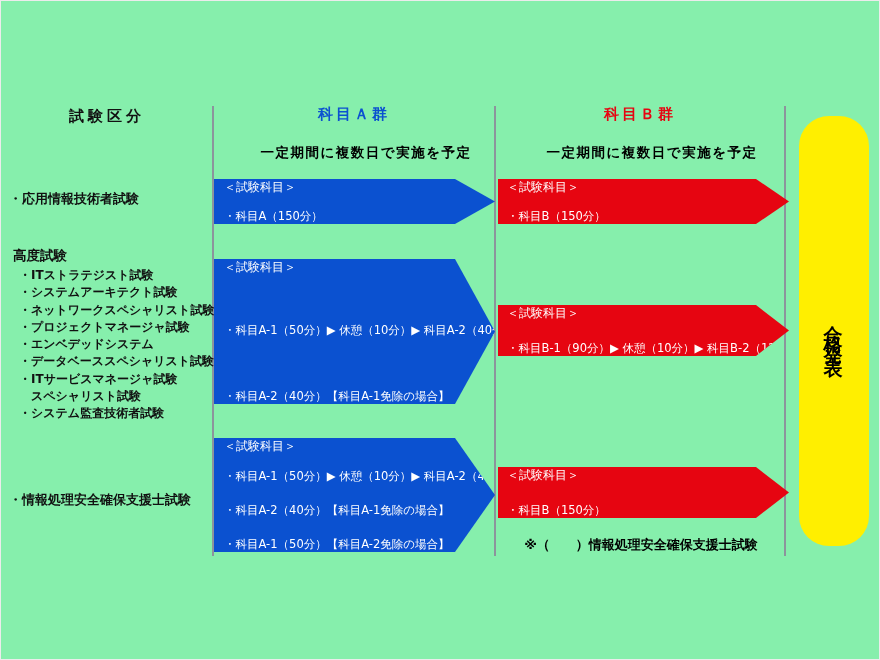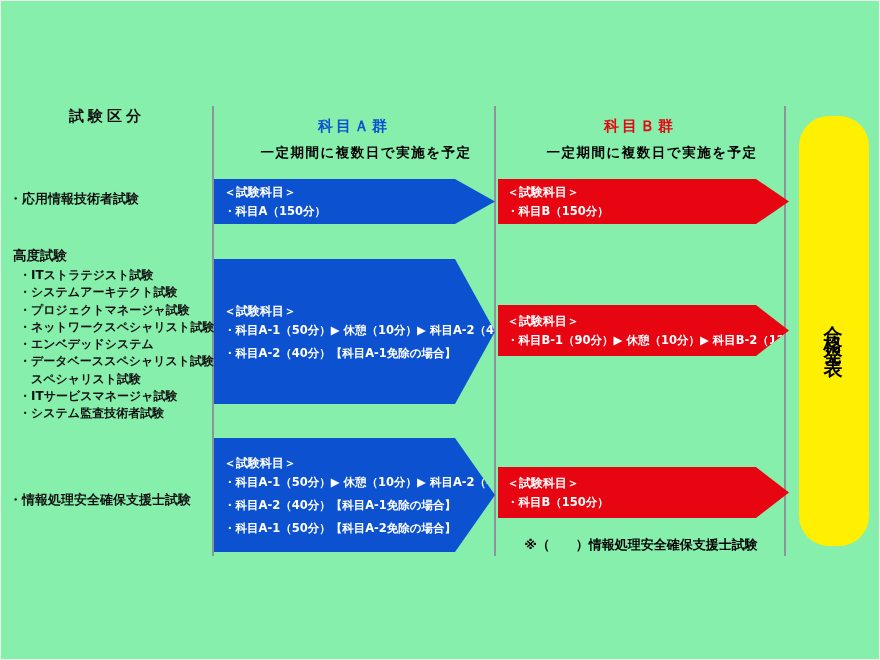--- a/index.html
+++ b/index.html
@@ -5,38 +5,38 @@
   html,body{margin:0;padding:0;background:#fff;}
   .canvas{
     position:relative;width:880px;height:660px;background:#86efac;
     font-family:"DejaVu Sans","Liberation Sans",sans-serif;
     color:#111;overflow:hidden;border:1px solid #ececec;box-sizing:border-box;
   }
   .abs{position:absolute;}
   
   .page-title{left:31px;top:106px;width:150px;text-align:center;
     font-size:15px;font-weight:bold;letter-spacing:4px;}
-  .col-header{top:104px;text-align:center;font-size:15px;font-weight:bold;letter-spacing:3px;margin-top:12px;}
+  .col-header{top:104px;text-align:center;font-size:15px;font-weight:bold;letter-spacing:3px;}
   .col-header.a{left:212px;width:282px;color:#0b51d0;}
   .col-header.b{left:494px;width:290px;color:#e60511;}
   .col-sub{top:143px;text-align:center;font-size:13.5px;font-weight:bold;letter-spacing:1.5px;color:#000;margin-left:12px;}
   .col-sub.a{left:212px;width:282px;}
   .col-sub.b{left:494px;width:290px;}
   
   .divider{width:2px;top:105px;height:450px;background:#8c949c;}
   .d1{left:211px;} .d2{left:493px;} .d3{left:783px;}
   
   .exam-label{font-size:13px;font-weight:bold;white-space:nowrap;}
   .lbl-applied{left:8px;top:189px;}
   .lbl-sc{left:8px;top:490px;}
   .adv-heading{left:12px;top:246px;font-size:13.5px;font-weight:bold;}
   .adv-list{left:18px;top:266px;font-size:12px;font-weight:bold;line-height:17.3px;white-space:nowrap;}
   
-  .arrow{display:flex;flex-direction:column;justify-content:center;
-    color:#ffffff;font-weight:bold;box-sizing:border-box;white-space:nowrap;}
+  .arrow{display:flex;flex-direction:column;justify-content:space-between;
+    color:#ffffff;font-weight:normal;box-sizing:border-box;white-space:nowrap;}
   .arrow .ah{font-size:12px;}
   .arrow .al{font-size:11.5px;margin-top:3px;}
   .arrow .al.gap{margin-top:8px;}
   .blue{background:#0b51d0;padding-left:10px;padding-right:46px;
     clip-path:polygon(0 0,calc(100% - 40px) 0,100% 50%,calc(100% - 40px) 100%,0 100%);}
   .red{background:#e60511;padding-left:9px;padding-right:40px;
     clip-path:polygon(0 0,calc(100% - 33px) 0,100% 50%,calc(100% - 33px) 100%,0 100%);}
   .a1{left:213px;top:178px;width:281px;height:45px;}
   .b1{left:497px;top:178px;width:291px;height:45px;}
   .a2{left:213px;top:258px;width:281px;height:145px;}
@@ -67,26 +67,26 @@
   <div class="abs col-sub a">一定期間に複数日で実施を予定</div>
   <div class="abs col-header b">科目Ｂ群</div>
   <div class="abs col-sub b">一定期間に複数日で実施を予定</div>
 
   <div class="abs exam-label lbl-applied">・応用情報技術者試験</div>
 
   <div class="abs adv-heading">高度試験</div>
   <div class="abs adv-list">
     <div>・ITストラテジスト試験</div>
     <div>・システムアーキテクト試験</div>
+    <div>・ネットワークスペシャリスト試験</div>
     <div>・プロジェクトマネージャ試験</div>
-    <div>・ネットワークスペシャリスト試験</div>
     <div>・エンベデッドシステム</div>
     <div>・データベーススペシャリスト試験</div>
+    <div>・ITサービスマネージャ試験</div>
     <div>　スペシャリスト試験</div>
-    <div>・ITサービスマネージャ試験</div>
     <div>・システム監査技術者試験</div>
   </div>
 
   <div class="abs exam-label lbl-sc">・情報処理安全確保支援士試験</div>
 
   <div class="abs arrow blue a1">
     <div class="ah">＜試験科目＞</div>
     <div class="al">・科目A（150分）</div>
   </div>
   <div class="abs arrow red b1">

